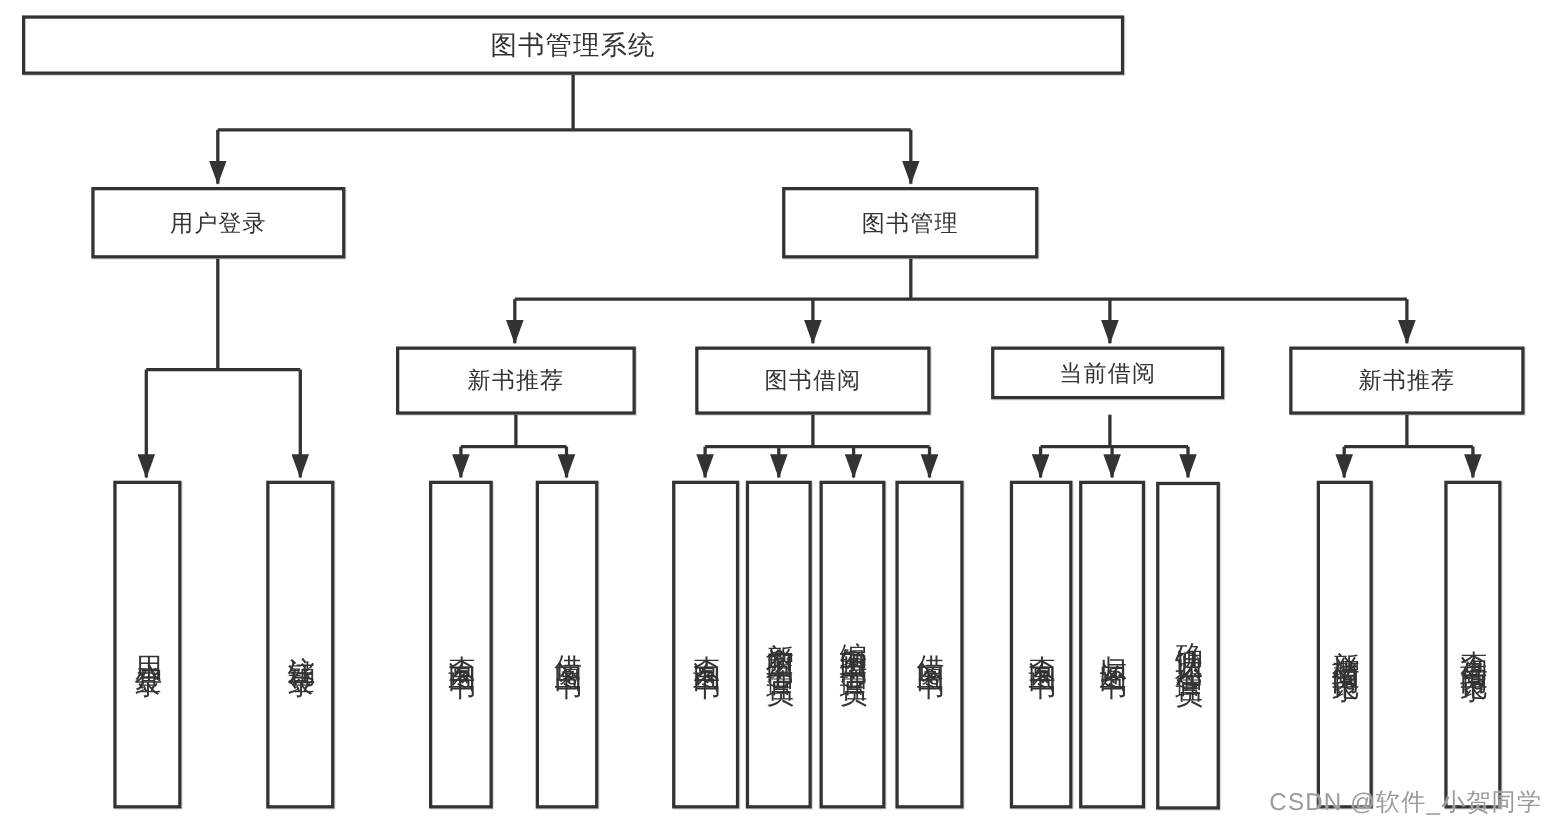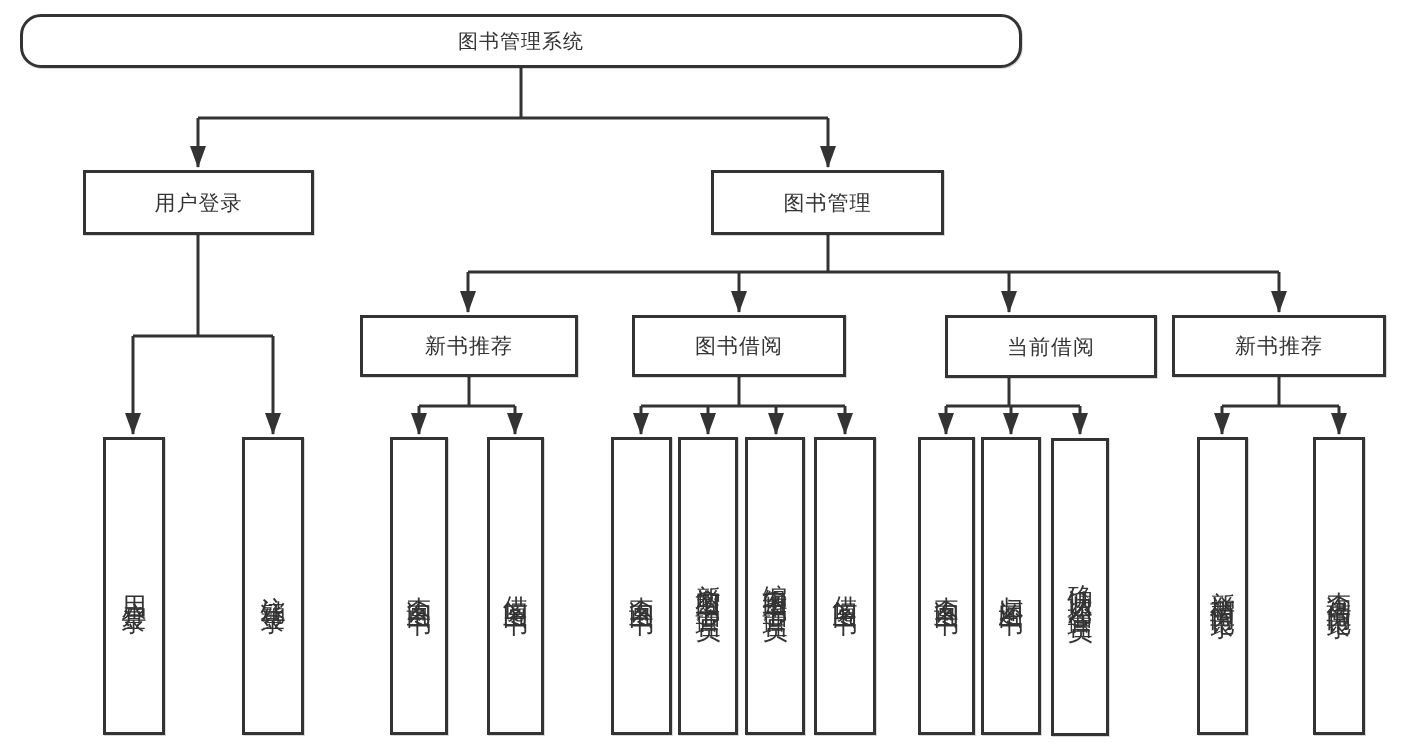--- a/index.html
+++ b/index.html
@@ -23,21 +23,21 @@
     border: 3px solid #333333;
     background: #ffffff;
     color: #333333;
     display: flex;
     align-items: center;
     justify-content: center;
     text-align: center;
     box-shadow: 1px 1px 0 rgba(0,0,0,0.15);
   }
   .hbox { font-size: 21px; letter-spacing: 1px; white-space: nowrap; }
-  .root-box { font-size: 20px; border-radius: 21px; }
+  .root-box { font-size: 24px; }
   .vbox {
     writing-mode: vertical-rl;
     font-size: 25px;
     letter-spacing: 5px;
     line-height: 1;
   }
   .watermark {
     position: absolute;
     right: 3px;
     top: 714px;
@@ -104,35 +104,36 @@
     <line class="wire" x1="1339" y1="406" x2="1339" y2="434" marker-end="url(#ah)"></line>
   </svg>
 
   <div class="box hbox root-box" style="left:20px; top:14px; width:1002px; height:54px;">图书管理系统</div>
 
   <div class="box hbox" style="left:83px; top:170px; width:231px; height:65px;">用户登录</div>
   <div class="box hbox" style="left:360px; top:315px; width:218px; height:62px;">新书推荐</div>
 
   <div class="box hbox" style="left:711px; top:170px; width:233px; height:65px;">图书管理</div>
   <div class="box hbox" style="left:632px; top:315px; width:214px; height:62px;text-align:right;">图书借阅</div>
-  <div class="box hbox" style="left:945px; top:315px; width:212px; height:63px;">当前借阅</div>
+  <div class="box hbox" style="left:901px; top:315px; width:212px; height:48px;">当前借阅</div>
   <div class="box hbox" style="left:1172px; top:315px; width:214px; height:62px;">新书推荐</div>
 
   <div class="box vbox" style="left:103px; top:437px; width:62px; height:298px;">用户登录</div>
   <div class="box vbox" style="left:242px; top:437px; width:62px; height:298px;">注销登录</div>
 
   <div class="box vbox" style="left:390px; top:437px; width:58px; height:298px;">查询图书</div>
   <div class="box vbox" style="left:487px; top:437px; width:57px; height:298px;">借阅图书</div>
 
   <div class="box vbox" style="left:611px; top:437px; width:61px; height:298px;">查询图书</div>
   <div class="box vbox" style="left:678px; top:437px; width:60px; height:298px;">新增图书（管理员）</div>
   <div class="box vbox" style="left:745px; top:437px; width:60px; height:298px;">编辑图书（管理员）</div>
   <div class="box vbox" style="left:814px; top:437px; width:62px; height:298px;">借阅图书</div>
 
   <div class="box vbox" style="left:918px; top:437px; width:57px; height:298px;">查询图书</div>
   <div class="box vbox" style="left:981px; top:437px; width:60px; height:298px;">归还图书</div>
   <div class="box vbox" style="left:1051px; top:438px; width:58px; height:298px;">确认归还（管理员）</div>
 
   <div class="box vbox" style="left:1197px; top:437px; width:51px; height:298px;">新增借阅记录</div>
   <div class="box vbox" style="left:1313px; top:437px; width:52px; height:298px;">查询借阅记录</div>
 
+  <div class="watermark">CSDN @软件_小贺同学</div>
 
 </div>
 
 </body></html>

